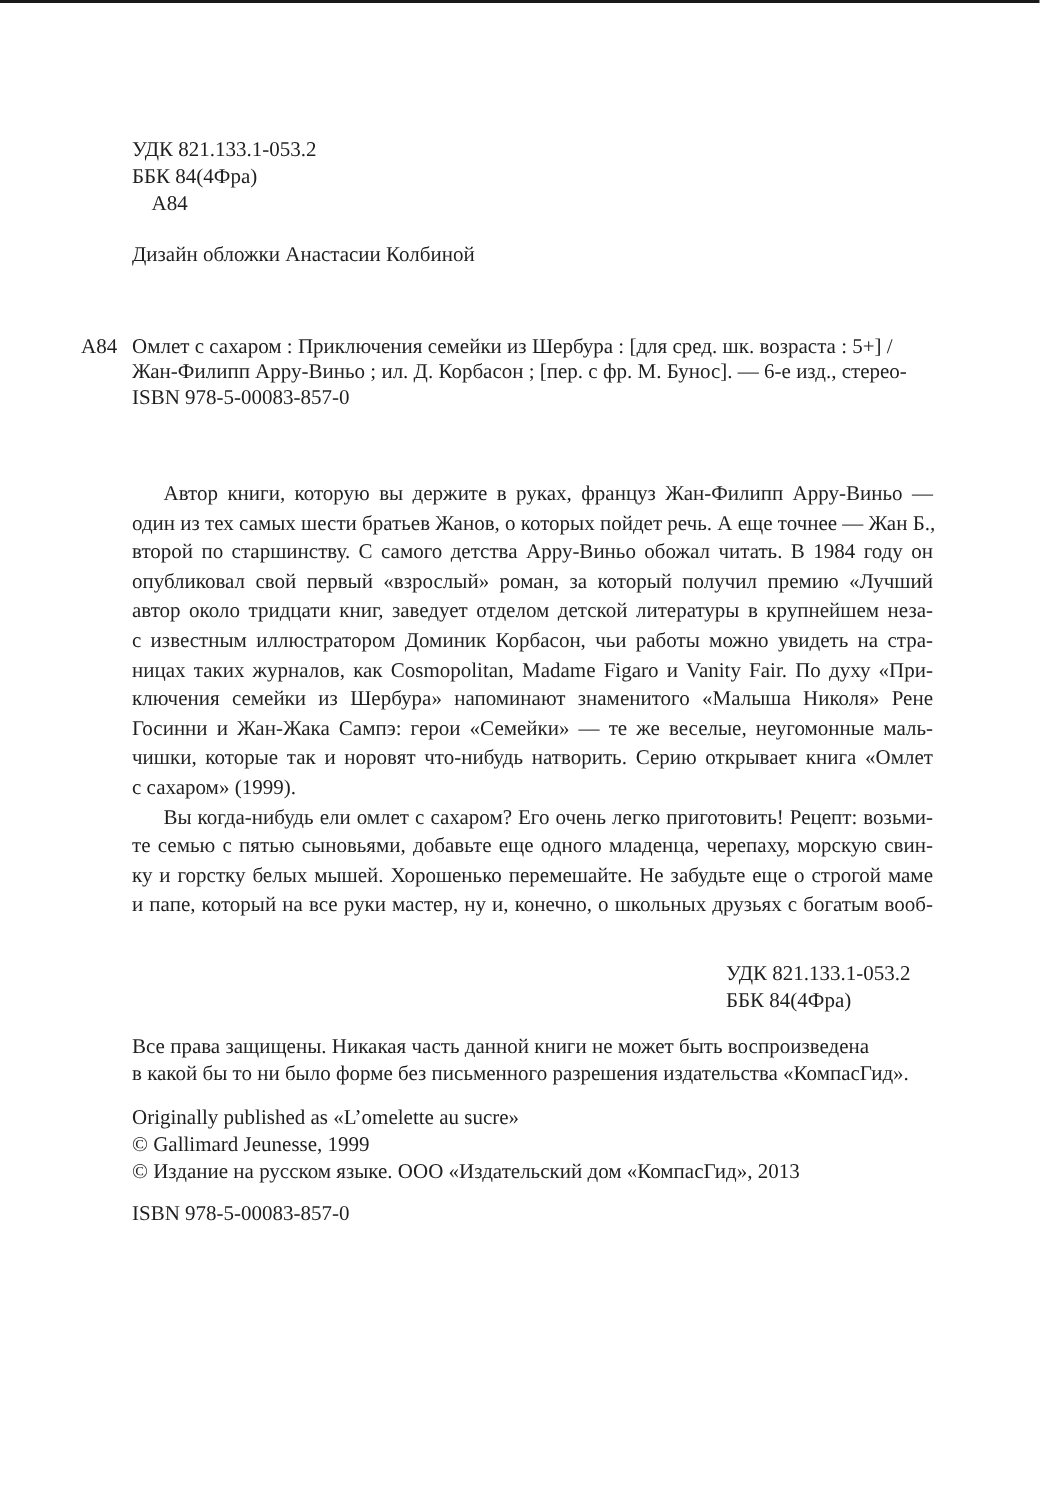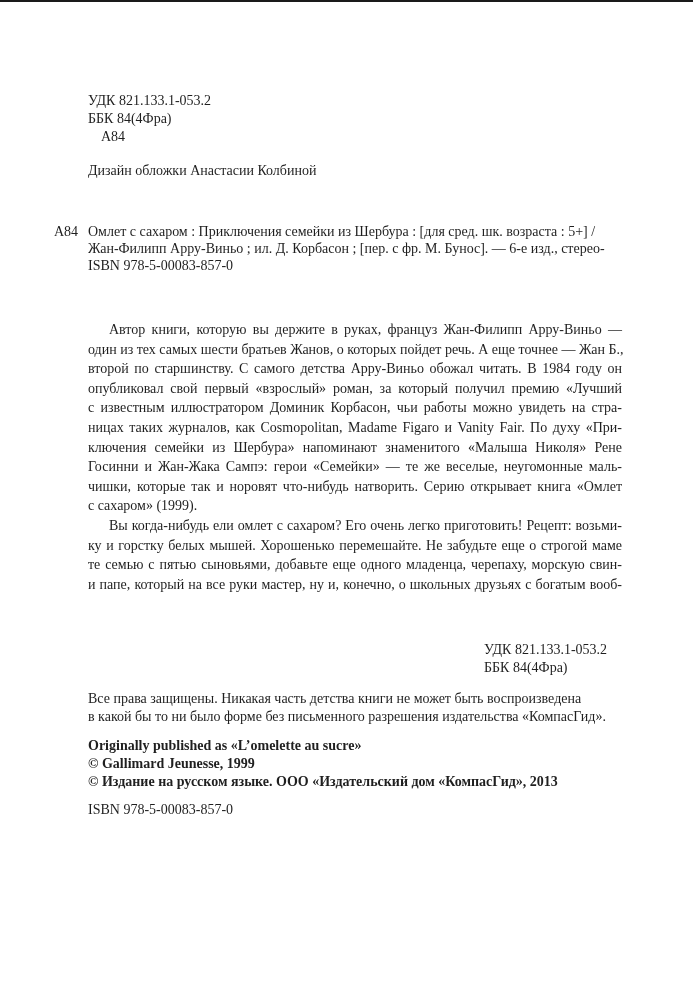--- a/index.html
+++ b/index.html
@@ -29,21 +29,21 @@
   .para .line.last { text-align-last: left; }
   .para .line.first { text-indent: 21px; }
 
   #classif2 { position: absolute; top: 641px; left: 484px; font-size: 14px; }
   #classif2 .line { line-height: 18px; height: 18px; }
 
   #rights { top: 690px; }
   #rights .line { line-height: 18px; height: 18px; }
 
   #copyright { top: 737px; }
-  #copyright .line { line-height: 18px; height: 18px; font-weight: bold; }
+  #copyright .line { line-height: 18px; height: 18px; }
 
   #isbn-bottom { top: 801px; }
 </style>
 </head>
 <body>
 
 <div class="top-rule"></div>
 
 <div id="classif" class="blk">
   <span class="line">УДК 821.133.1-053.2</span>
@@ -63,42 +63,43 @@
   <span class="line">Жан-Филипп Арру-Виньо ; ил. Д. Корбасон ; [пер. с фр. М. Бунос]. — 6-е изд., стерео-</span>
   <span class="line">ISBN 978-5-00083-857-0</span>
 </div>
 
 <div id="annot" class="blk">
   <div class="para">
     <span class="line first">Автор книги, которую вы держите в руках, француз Жан-Филипп Арру-Виньо —</span>
     <span class="line">один из тех самых шести братьев Жанов, о которых пойдет речь. А еще точнее — Жан Б.,</span>
     <span class="line">второй по старшинству. С самого детства Арру-Виньо обожал читать. В 1984 году он</span>
     <span class="line">опубликовал свой первый «взрослый» роман, за который получил премию «Лучший</span>
+    <span class="line">автор около тридцати книг, заведует отделом детской литературы в крупнейшем неза-</span>
     <span class="line">с известным иллюстратором Доминик Корбасон, чьи работы можно увидеть на стра-</span>
     <span class="line">ницах таких журналов, как Cosmopolitan, Madame Figaro и Vanity Fair. По духу «При-</span>
     <span class="line">ключения семейки из Шербура» напоминают знаменитого «Малыша Николя» Рене</span>
     <span class="line">Госинни и Жан-Жака Сампэ: герои «Семейки» — те же веселые, неугомонные маль-</span>
     <span class="line">чишки, которые так и норовят что-нибудь натворить. Серию открывает книга «Омлет</span>
     <span class="line last">с сахаром» (1999).</span>
   </div>
   <div class="para">
     <span class="line first">Вы когда-нибудь ели омлет с сахаром? Его очень легко приготовить! Рецепт: возьми-</span>
+    <span class="line">те семью с пятью сыновьями, добавьте еще одного младенца, черепаху, морскую свин-</span>
     <span class="line">ку и горстку белых мышей. Хорошенько перемешайте. Не забудьте еще о строгой маме</span>
-    <span class="line">те семью с пятью сыновьями, добавьте еще одного младенца, черепаху, морскую свин-</span>
     <span class="line">и папе, который на все руки мастер, ну и, конечно, о школьных друзьях с богатым вооб-</span>
   </div>
 </div>
 
 <div id="classif2">
   <span class="line">УДК 821.133.1-053.2</span>
   <span class="line">ББК 84(4Фра)</span>
 </div>
 
 <div id="rights" class="blk">
-  <span class="line">Все права защищены. Никакая часть детства книги не может быть воспроизведена</span>
+  <span class="line">Все права защищены. Никакая часть данной книги не может быть воспроизведена</span>
   <span class="line">в какой бы то ни было форме без письменного разрешения издательства «КомпасГид».</span>
 </div>
 
 <div id="copyright" class="blk">
   <span class="line">Originally published as «L’omelette au sucre»</span>
   <span class="line">© Gallimard Jeunesse, 1999</span>
   <span class="line">© Издание на русском языке. ООО «Издательский дом «КомпасГид», 2013</span>
 </div>
 
 <div id="isbn-bottom" class="blk">

